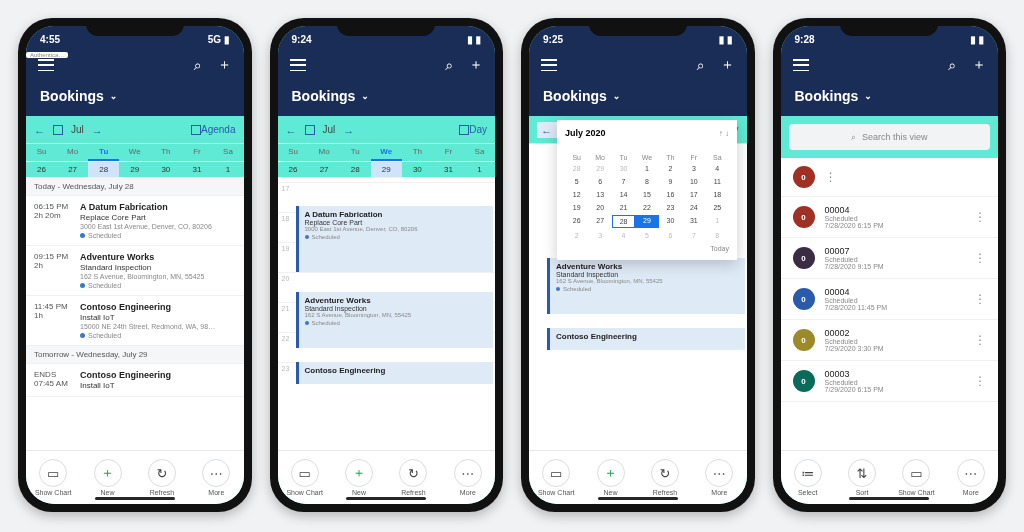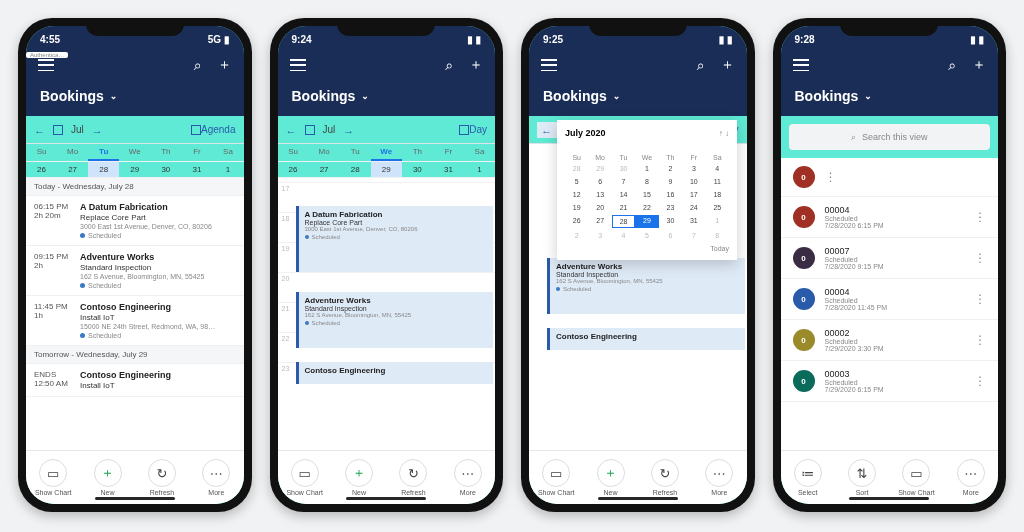--- a/index.html
+++ b/index.html
@@ -164,21 +164,21 @@
             <div class="ag-title">Contoso Engineering</div>
             <div class="ag-sub">Install IoT</div>
             <div class="ag-addr">15000 NE 24th Street, Redmond, WA, 98…</div>
             <div class="ag-status"><span class="dot"></span>Scheduled</div>
           </div>
         </div>
         <div class="sec-head">Tomorrow - Wednesday, July 29</div>
         <div class="agenda-item">
           <div class="ag-time">
             <div>ENDS</div>
-            <div>12:50 AM</div>
+            <div>07:45 AM</div>
           </div>
           <div class="ag-body">
             <div class="ag-title">Contoso Engineering</div>
             <div class="ag-sub">Install IoT</div>
           </div>
         </div>
       </div>
     <div class="bottom" id="p1bot">
         <div class="bbtn">
           <div class="bicon">▭</div>

